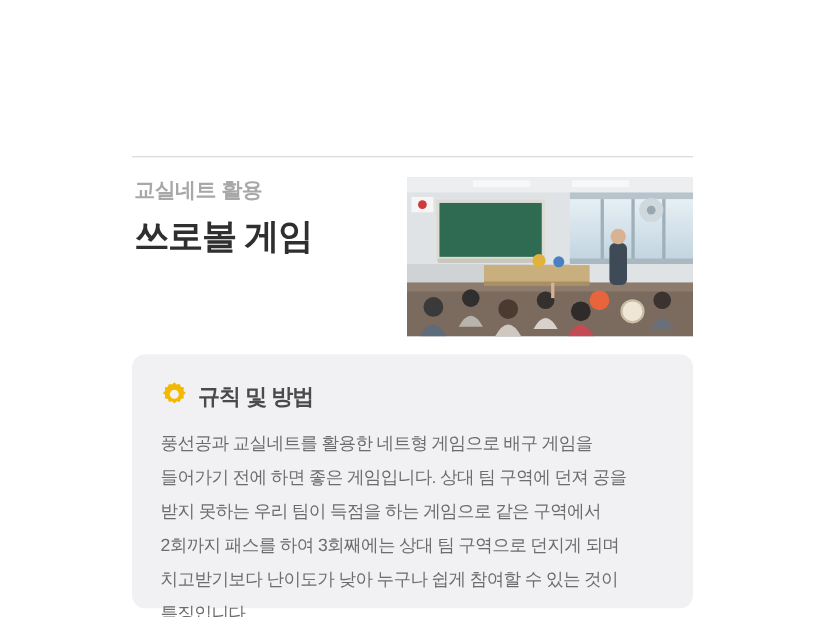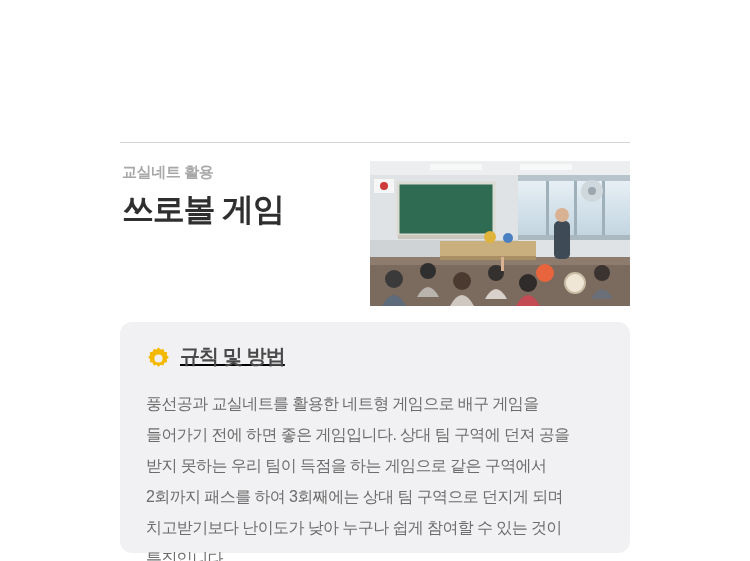--- a/index.html
+++ b/index.html
@@ -35,21 +35,21 @@
     position: relative;
     height: 165px;
   }
   .title-group {
     position: absolute;
     left: 2px;
     top: 20px;
     width: 240px;
   }
   .eyebrow {
-    font-size: 15px;
+    font-size: 19px;
     color: #a8a8a8;
     font-weight: 700;
     letter-spacing: -0.4px;
     line-height: 1.2;
   }
   .main-title {
     margin-top: 9px;
     font-size: 32px;
     font-weight: 700;
     color: #2f2f2f;
@@ -78,23 +78,22 @@
     top: 322px;
     width: 510px;
     height: 231px;
     background: #f1f1f3;
     border-radius: 12px;
     box-sizing: border-box;
     padding: 24px 26px 20px 26px;
   }
   .rules-head {
     display: flex;
-    align-items: flex-start;
+    align-items: flex-end;
     gap: 9px;
-    text-decoration: underline;
   }
   .gear-icon {
     width: 25px;
     height: 25px;
     flex: 0 0 25px;
     display: block;
   }
   .rules-head-label {
     font-size: 20px;
     font-weight: 700;

